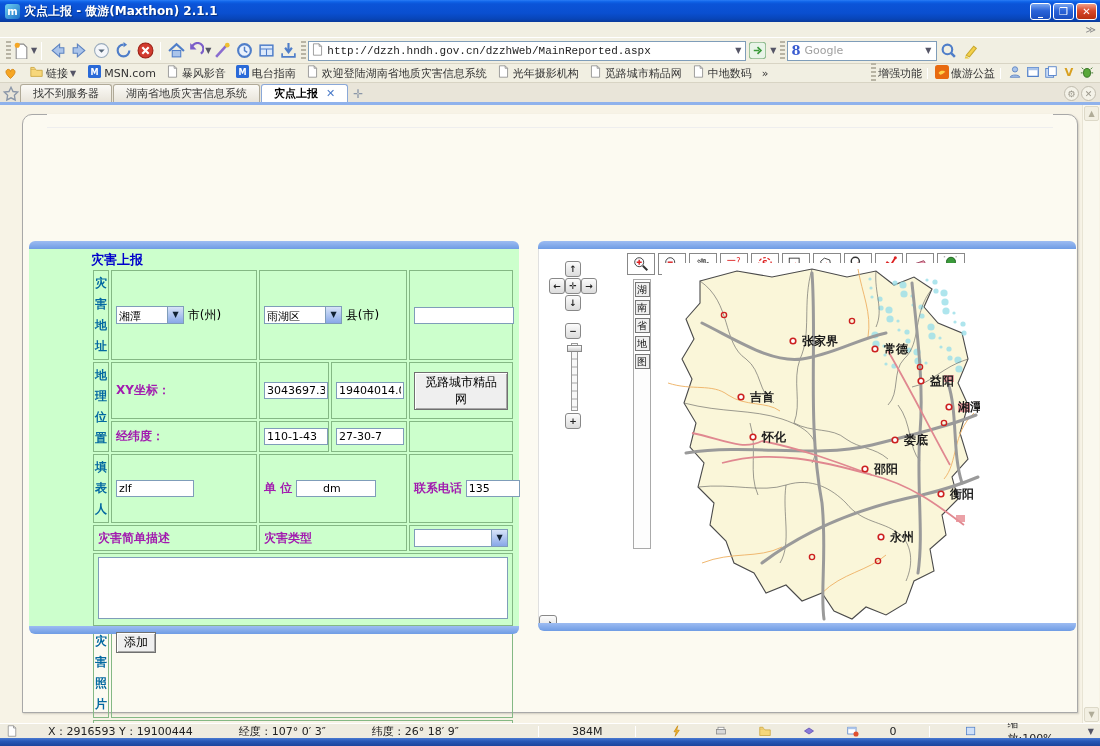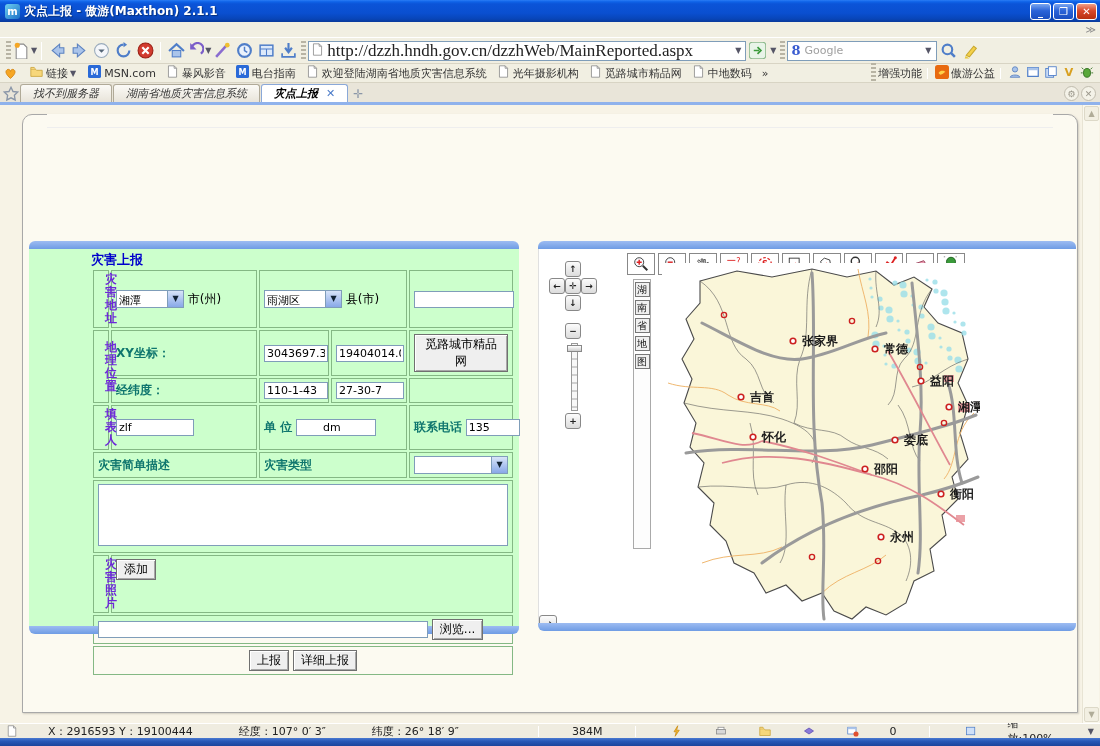--- a/index.html
+++ b/index.html
@@ -29,21 +29,21 @@
   .toolbar { height:27px; flex:0 0 27px; display:flex; align-items:center; background:#F1EFE2;
     border-top:1px solid #fff; border-bottom:1px solid #d8d4c4; padding:0 4px; }
   .tbtn { height:22px; min-width:22px; display:flex; align-items:center; justify-content:center; border-radius:2px; }
   .tbtn svg { width:17px; height:17px; }
   .tbtn .dd { font-size:8px; color:#556; margin-left:1px; }
   .vsep { width:1px; height:18px; background:#c8c4b4; margin:0 4px; border-right:1px solid #fff; }
   .dots { width:5px; height:20px; margin:0 2px;
     background:repeating-linear-gradient(180deg,#b8b4a4 0 2px,transparent 2px 4px); }
   .urlbox { display:flex; align-items:center; background:#fff; border:1px solid #7F9DB9; height:20px; width:438px; padding:0 2px; }
   .urlbox svg { width:13px; height:13px; margin-right:3px; }
-  .url-text { flex:1; font-size:17px; font-family:Liberation Serif, serif; color:#222; white-space:nowrap; overflow:hidden; }
+  .url-text { flex:1; font-size:11px; font-family:Liberation Mono, monospace; color:#222; white-space:nowrap; overflow:hidden; }
   .searchbox { display:flex; align-items:center; background:#fff; border:1px solid #7F9DB9; height:20px; width:150px; padding:0 3px; }
   .g-logo { color:#3a5cd0; font-weight:bold; font-size:13px; margin-right:4px; font-family:"DejaVu Serif","Liberation Serif",serif; }
   .search-ph { flex:1; color:#a0a0a0; font-size:11px; }
   .drop-arrow { font-size:8px; color:#556; padding:0 2px; }
 
   
   .linksbar { height:19px; flex:0 0 19px; display:flex; align-items:center; background:#F1EFE2;
     border-bottom:1px solid #d8d4c4; padding:0 4px; font-size:11px; color:#333; }
   .link-item { display:flex; align-items:center; margin-right:10px; white-space:nowrap; }
   .link-item svg { width:13px; height:13px; margin-right:3px; }
@@ -77,23 +77,23 @@
 
   
   .panel-cap { height:8px; background:linear-gradient(180deg,#9dbcf2,#6f9ce4); }
   .cap-top { border-radius:6px 6px 0 0; }
   .cap-bot { border-radius:0 0 6px 6px; }
   .form-panel { position:absolute; left:6px; top:126px; width:490px; height:393px; }
   .form-body { background:#CCFFCC; height:377px; padding:2px 2px 0 62px; }
   .form-header { color:#0000CC; font-weight:bold; font-size:13px; height:17px; }
   table.ftab { width:424px; table-layout:fixed; border-collapse:separate; border-spacing:2px; }
   table.ftab td { border:1px solid #84b884; padding:3px 4px; vertical-align:middle; font-size:12px; }
-  .vlabel { width:16px; color:#6d28d9; font-weight:bold; text-align:center; word-break:break-all;
-    line-height:13px; padding:2px 11px !important; }
-  .flab { color:#0f766e; font-weight:bold; }
+  .vlabel { width:16px; color:#0369a1; font-weight:bold; text-align:center; word-break:break-all;
+    line-height:21px; padding:2px 1px !important; }
+  .flab { color:#a21caf; font-weight:bold; }
   .xin { border:1px solid #7F9DB9; height:17px; font-size:11px; padding:0 2px; background:#fff;
     font-family:"DejaVu Sans","Liberation Sans",sans-serif; }
   .xsel { display:inline-flex; border:1px solid #7F9DB9; height:18px; background:#fff; vertical-align:middle; }
   .xsel-t { flex:1; font-size:11px; padding:2px 2px 0 2px; overflow:hidden; white-space:nowrap; }
   .xsel-a { width:16px; background:linear-gradient(180deg,#d8e4f8,#88a8e8); border-left:1px solid #7F9DB9;
     color:#123; font-size:8px; text-align:center; line-height:16px; }
   .cbtn { background:#EFEFEF; border:1px solid #707070; box-shadow:inset 1px 1px 0 #fff,inset -1px -1px 0 #a8a8a8;
     font-size:12px; padding:1px 7px; font-family:inherit; }
   textarea.xta { width:100%; height:62px; border:1px solid #7F9DB9; resize:none; font-family:inherit; }
 
@@ -366,21 +366,21 @@
           </svg></span>
       </span>
   </div>
 
   <div class="tabbar">
     <span class="tab-tool" id="star-btn">
         <svg viewBox="0 0 16 16" xmlns="http://www.w3.org/2000/svg">
           <path d="M8 2l1.8 3.8 4.2.5-3 2.9.7 4.1L8 11.4l-3.7 1.9.7-4.1-3-2.9 4.2-.5z" fill="none" stroke="#8a96a8" stroke-width="1.2"></path>
         </svg>
       </span>
-    <span id="tab-items" style="display:flex;align-items:flex-start;font-style:italic;">
+    <span id="tab-items" style="display:flex;align-items:flex-start;">
         <span class="tab">
           <span>找不到服务器</span>
         </span>
         <span class="tab">
           <span>湖南省地质灾害信息系统</span>
         </span>
         <span class="tab active">
           <span>灾点上报</span>
           <span class="x">✕</span>
         </span>

